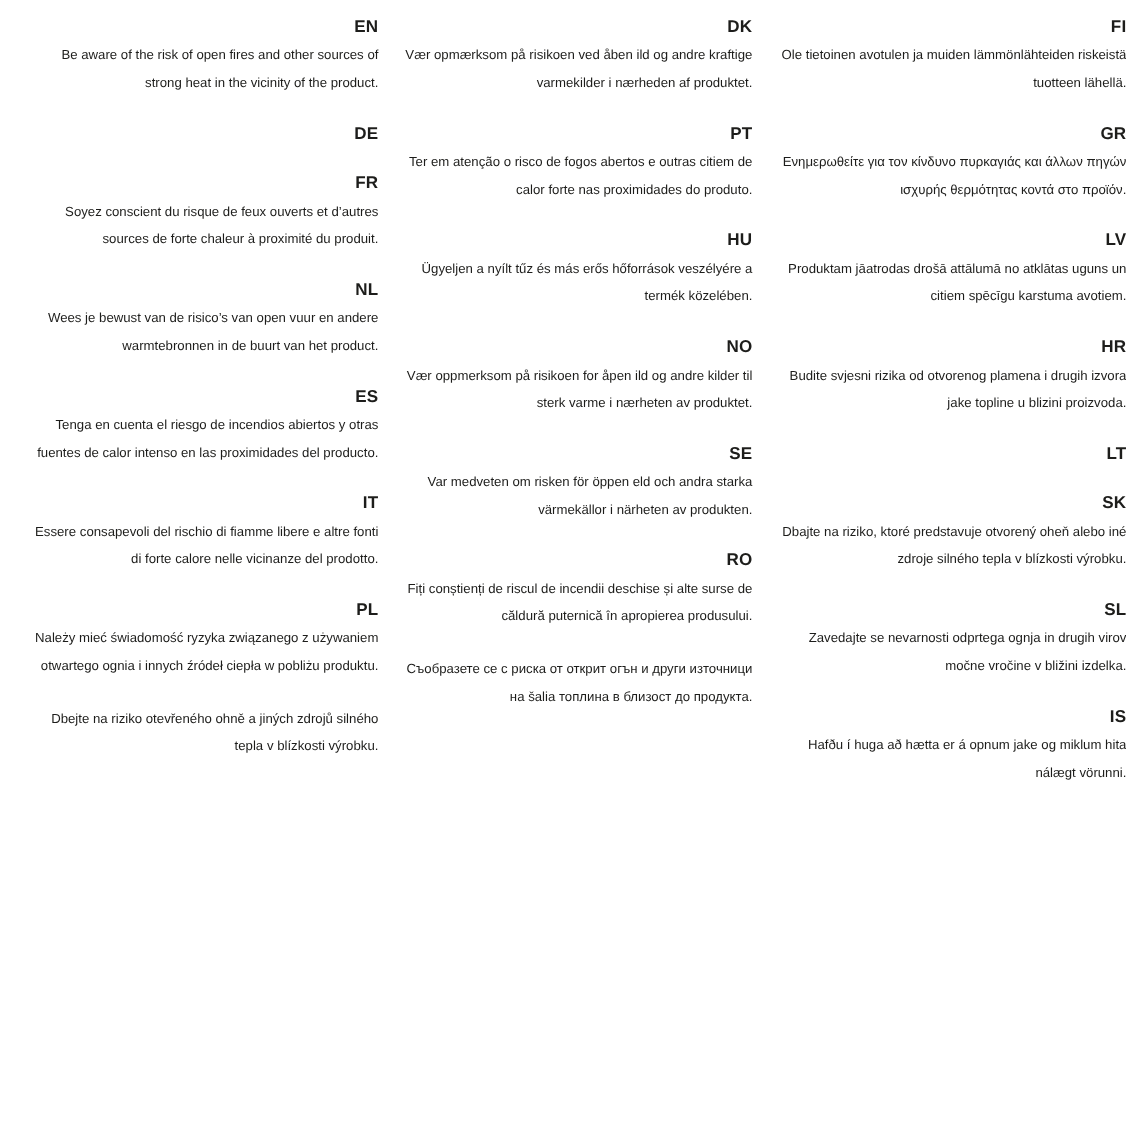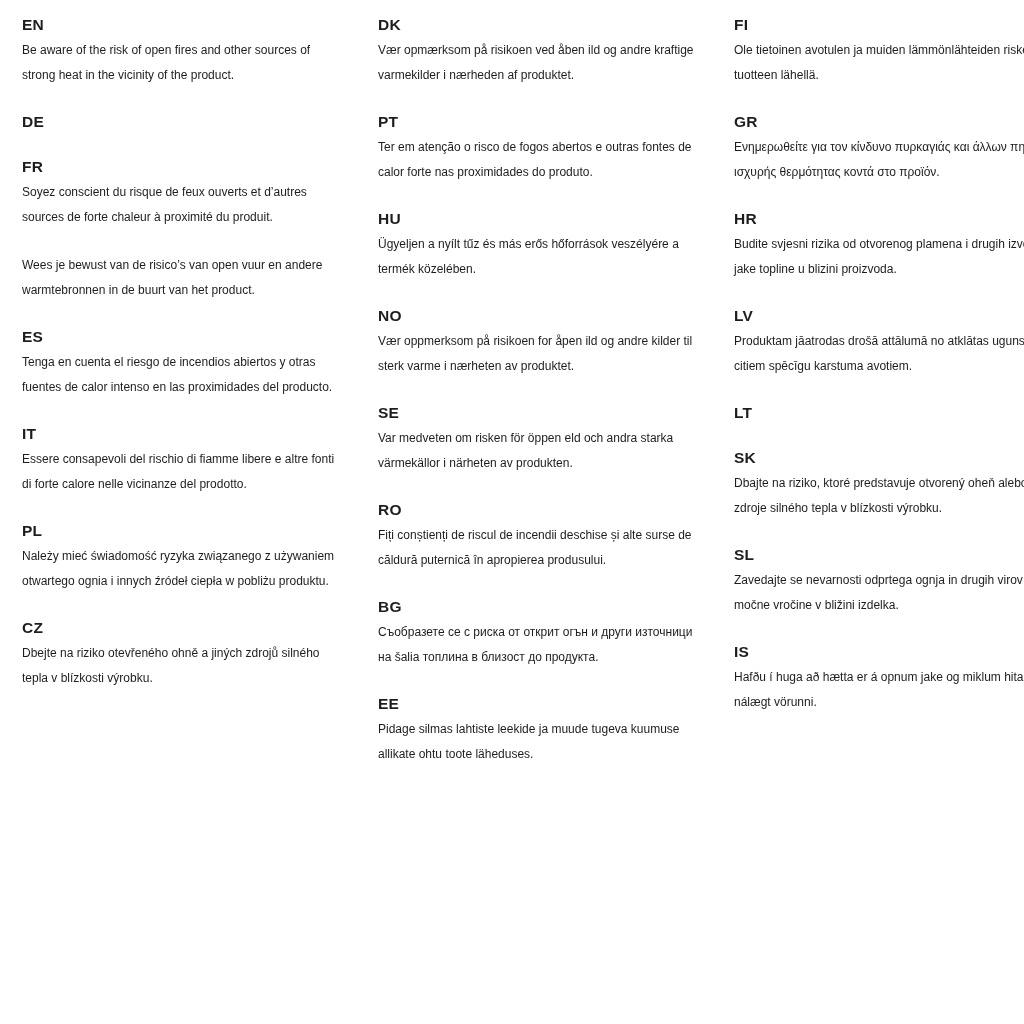--- a/index.html
+++ b/index.html
@@ -10,21 +10,22 @@
     color: #1d1d1b;
   }
   .page {
     width: 1024px;
     min-height: 1024px;
     box-sizing: border-box;
     padding: 14px 14px 14px 22px;
   }
   .columns {
     display: flex;
-    gap: 34px;
+    gap: 18px;
+    text-align: right;
   }
   .column {
     width: 322px;
     flex: 0 0 322px;
   }
   .entry {
     margin-bottom: 23px;
   }
   .code {
     font-weight: bold;
@@ -50,91 +51,86 @@
         <p class="text">Be aware of the risk of open fires and other sources of strong heat in the vicinity of the product.</p>
       </div>
       <div class="entry">
         <div class="code">DE</div>
       </div>
       <div class="entry">
         <div class="code">FR</div>
         <p class="text">Soyez conscient du risque de feux ouverts et d’autres sources de forte chaleur à proximité du produit.</p>
       </div>
       <div class="entry">
+        <div class="code">NL</div>
         <p class="text">Wees je bewust van de risico’s van open vuur en andere warmtebronnen in de buurt van het product.</p>
       </div>
       <div class="entry">
         <div class="code">ES</div>
         <p class="text">Tenga en cuenta el riesgo de incendios abiertos y otras fuentes de calor intenso en las proximidades del producto.</p>
       </div>
       <div class="entry">
         <div class="code">IT</div>
         <p class="text">Essere consapevoli del rischio di fiamme libere e altre fonti di forte calore nelle vicinanze del prodotto.</p>
       </div>
       <div class="entry">
         <div class="code">PL</div>
         <p class="text">Należy mieć świadomość ryzyka związanego z używaniem otwartego ognia i innych źródeł ciepła w pobliżu produktu.</p>
       </div>
       <div class="entry">
-        <div class="code">CZ</div>
         <p class="text">Dbejte na riziko otevřeného ohně a jiných zdrojů silného tepla v blízkosti výrobku.</p>
       </div>
     </div>
 
     <div class="column">
       <div class="entry">
         <div class="code">DK</div>
         <p class="text">Vær opmærksom på risikoen ved åben ild og andre kraftige varmekilder i nærheden af produktet.</p>
       </div>
       <div class="entry">
         <div class="code">PT</div>
-        <p class="text">Ter em atenção o risco de fogos abertos e outras fontes de calor forte nas proximidades do produto.</p>
+        <p class="text">Ter em atenção o risco de fogos abertos e outras citiem de calor forte nas proximidades do produto.</p>
       </div>
       <div class="entry">
         <div class="code">HU</div>
         <p class="text">Ügyeljen a nyílt tűz és más erős hőforrások veszélyére a termék közelében.</p>
       </div>
       <div class="entry">
         <div class="code">NO</div>
         <p class="text">Vær oppmerksom på risikoen for åpen ild og andre kilder til sterk varme i nærheten av produktet.</p>
       </div>
       <div class="entry">
         <div class="code">SE</div>
         <p class="text">Var medveten om risken för öppen eld och andra starka värmekällor i närheten av produkten.</p>
       </div>
       <div class="entry">
         <div class="code">RO</div>
         <p class="text">Fiți conștienți de riscul de incendii deschise și alte surse de căldură puternică în apropierea produsului.</p>
       </div>
       <div class="entry">
-        <div class="code">BG</div>
         <p class="text">Съобразете се с риска от открит огън и други източници на šalia топлина в близост до продукта.</p>
-      </div>
-      <div class="entry">
-        <div class="code">EE</div>
-        <p class="text">Pidage silmas lahtiste leekide ja muude tugeva kuumuse allikate ohtu toote läheduses.</p>
       </div>
     </div>
 
     <div class="column">
       <div class="entry">
         <div class="code">FI</div>
         <p class="text">Ole tietoinen avotulen ja muiden lämmönlähteiden riskeistä tuotteen lähellä.</p>
       </div>
       <div class="entry">
         <div class="code">GR</div>
         <p class="text">Ενημερωθείτε για τον κίνδυνο πυρκαγιάς και άλλων πηγών ισχυρής θερμότητας κοντά στο προϊόν.</p>
       </div>
       <div class="entry">
+        <div class="code">LV</div>
+        <p class="text">Produktam jāatrodas drošā attālumā no atklātas uguns un citiem spēcīgu karstuma avotiem.</p>
+      </div>
+      <div class="entry">
         <div class="code">HR</div>
         <p class="text">Budite svjesni rizika od otvorenog plamena i drugih izvora jake topline u blizini proizvoda.</p>
-      </div>
-      <div class="entry">
-        <div class="code">LV</div>
-        <p class="text">Produktam jāatrodas drošā attālumā no atklātas uguns un citiem spēcīgu karstuma avotiem.</p>
       </div>
       <div class="entry">
         <div class="code">LT</div>
       </div>
       <div class="entry">
         <div class="code">SK</div>
         <p class="text">Dbajte na riziko, ktoré predstavuje otvorený oheň alebo iné zdroje silného tepla v blízkosti výrobku.</p>
       </div>
       <div class="entry">
         <div class="code">SL</div>

